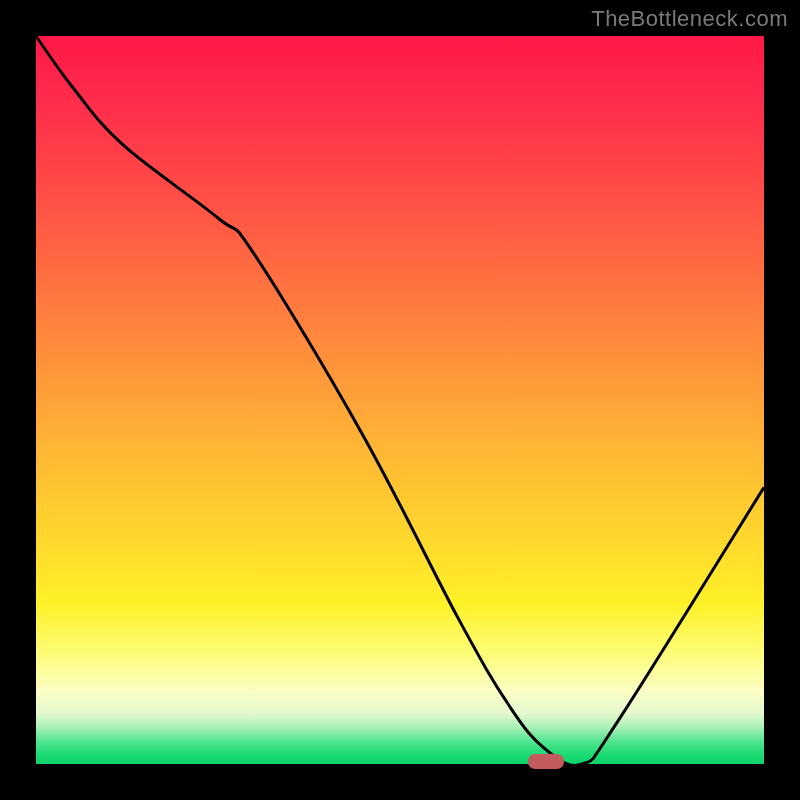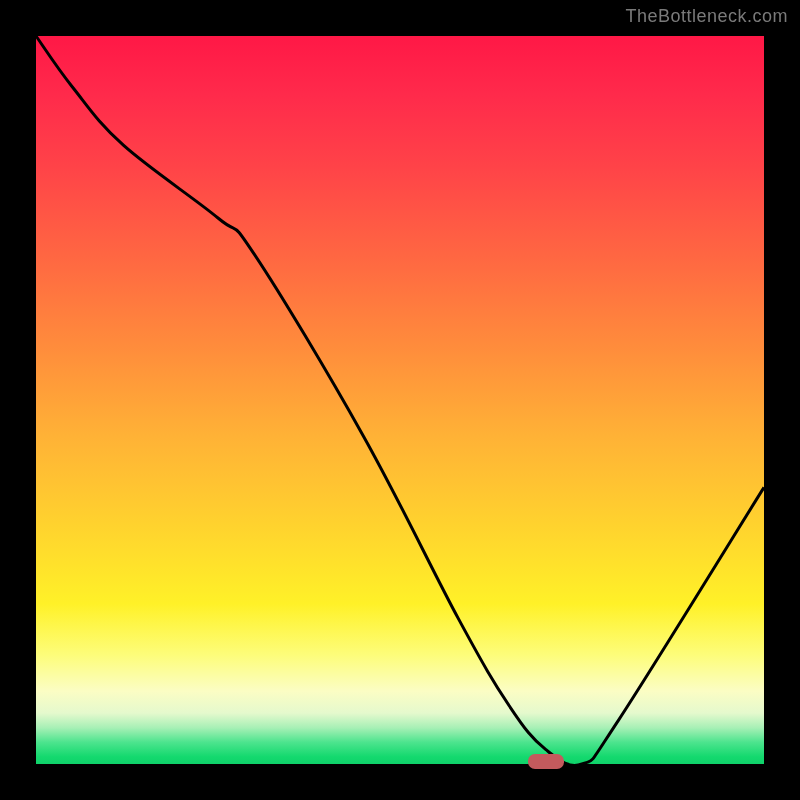--- a/index.html
+++ b/index.html
@@ -43,21 +43,21 @@
       #4de48e 97%,
       #14d96e 99%,
       #0fd26a 100%
     );
   }
   .watermark {
     position: absolute;
     top: 6px;
     right: 12px;
     color: #7a7a7a;
-    font-size: 18px;
+    font-size: 22px;
     font-weight: 500;
     letter-spacing: 0.5px;
   }
   svg.curve {
     position: absolute;
     top: 0;
     left: 0;
     width: 728px;
     height: 728px;
     overflow: visible;

